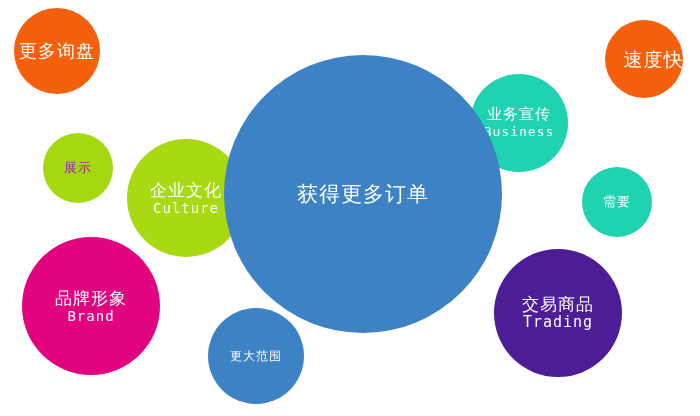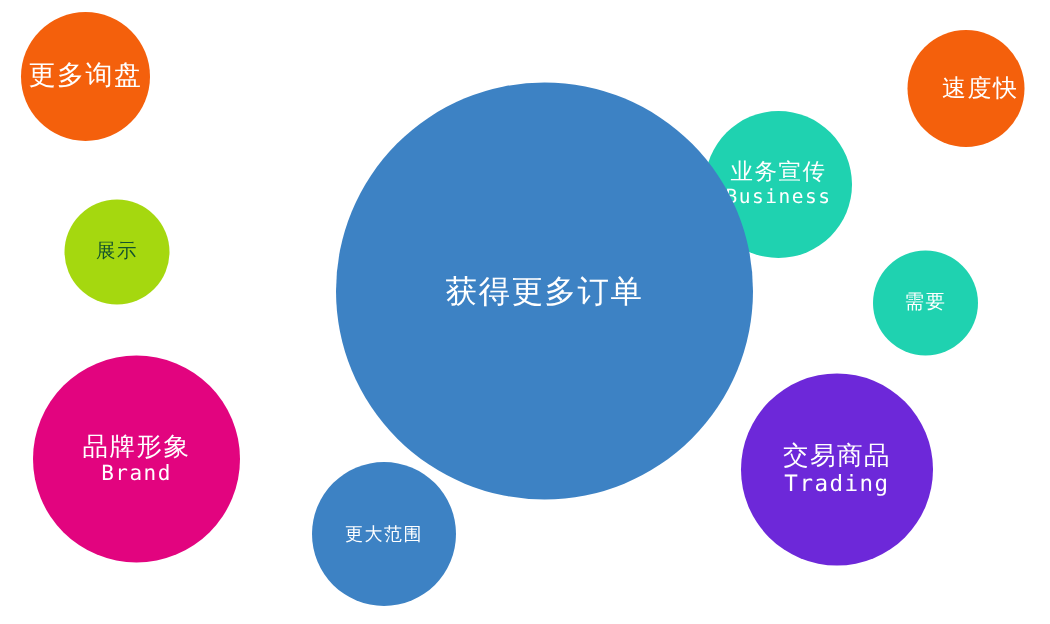--- a/index.html
+++ b/index.html
@@ -45,38 +45,42 @@
     display: none;
   }
 </style>
 </head>
 <body>
 
 <div id="canvas" style="width: 700px; height: 416px; background: rgb(255, 255, 255);">
     <div class="bubble" style="left: 14px; top: 8px; width: 86px; height: 86px; background: rgb(244, 96, 12); color: rgb(255, 255, 255); z-index: 1;">
       <span class="cn" style="font-size: 18px;">更多询盘</span>
     </div>
-    <div class="bubble" style="left: 43px; top: 133px; width: 70px; height: 70px; background: rgb(165, 216, 15); color: #14532d; z-index: 3;">
+    <div class="bubble" style="left: 43px; top: 133px; width: 70px; height: 70px; background: rgb(165, 216, 15); color: #a21caf; z-index: 3;">
       <span class="cn" style="font-size: 13px;">展示</span>
     </div>
     <div class="bubble" style="left: 605px; top: 20px; width: 78px; height: 78px; background: rgb(244, 96, 12); color: rgb(255, 255, 255); z-index: 4;">
-      <span class="cn" style="font-size: 16px; margin-left: 19px;">速度快</span>
+      <span class="cn" style="font-size: 19px; margin-left: 19px;">速度快</span>
     </div>
     <div class="bubble" style="left: 582px; top: 167px; width: 70px; height: 70px; background: rgb(31, 210, 176); color: rgb(255, 255, 255); z-index: 5;">
       <span class="cn" style="font-size: 13px;">需要</span>
+    </div>
+    <div class="bubble" style="left: 127px; top: 139px; width: 118px; height: 118px; background: rgb(168, 217, 18); color: rgb(255, 255, 255); z-index: 6;">
+      <span class="cn" style="font-size: 17px;">企业文化</span>
+      <span class="en" style="font-size: 14px;">Culture</span>
     </div>
     <div class="bubble" style="left: 22px; top: 237px; width: 138px; height: 138px; background: rgb(226, 4, 127); color: rgb(255, 255, 255); z-index: 7;">
       <span class="cn" style="font-size: 17px;">品牌形象</span>
       <span class="en" style="font-size: 14px;">Brand</span>
     </div>
     <div class="bubble" style="left: 470px; top: 74px; width: 98px; height: 98px; background: rgb(31, 210, 176); color: rgb(255, 255, 255); z-index: 8;">
       <span class="cn" style="font-size: 15px;">业务宣传</span>
       <span class="en" style="font-size: 13px;">Business</span>
     </div>
-    <div class="bubble" style="left: 494px; top: 249px; width: 128px; height: 128px; background: #6d28d9; color: rgb(255, 255, 255); z-index: 9;">
+    <div class="bubble" style="left: 494px; top: 249px; width: 128px; height: 128px; background: #4c1d95; color: rgb(255, 255, 255); z-index: 9;">
       <span class="cn" style="font-size: 17px;">交易商品</span>
       <span class="en" style="font-size: 15px;">Trading</span>
     </div>
     <div class="bubble" style="left: 224px; top: 55px; width: 278px; height: 278px; background: rgb(61, 130, 196); color: rgb(255, 255, 255); z-index: 10;">
       <span class="cn" style="font-size: 21px;">获得更多订单</span>
     </div>
     <div class="bubble" style="left: 208px; top: 308px; width: 96px; height: 96px; background: rgb(61, 130, 196); color: rgb(255, 255, 255); z-index: 11;">
       <span class="cn" style="font-size: 12px;">更大范围</span>
     </div>
   </div>

